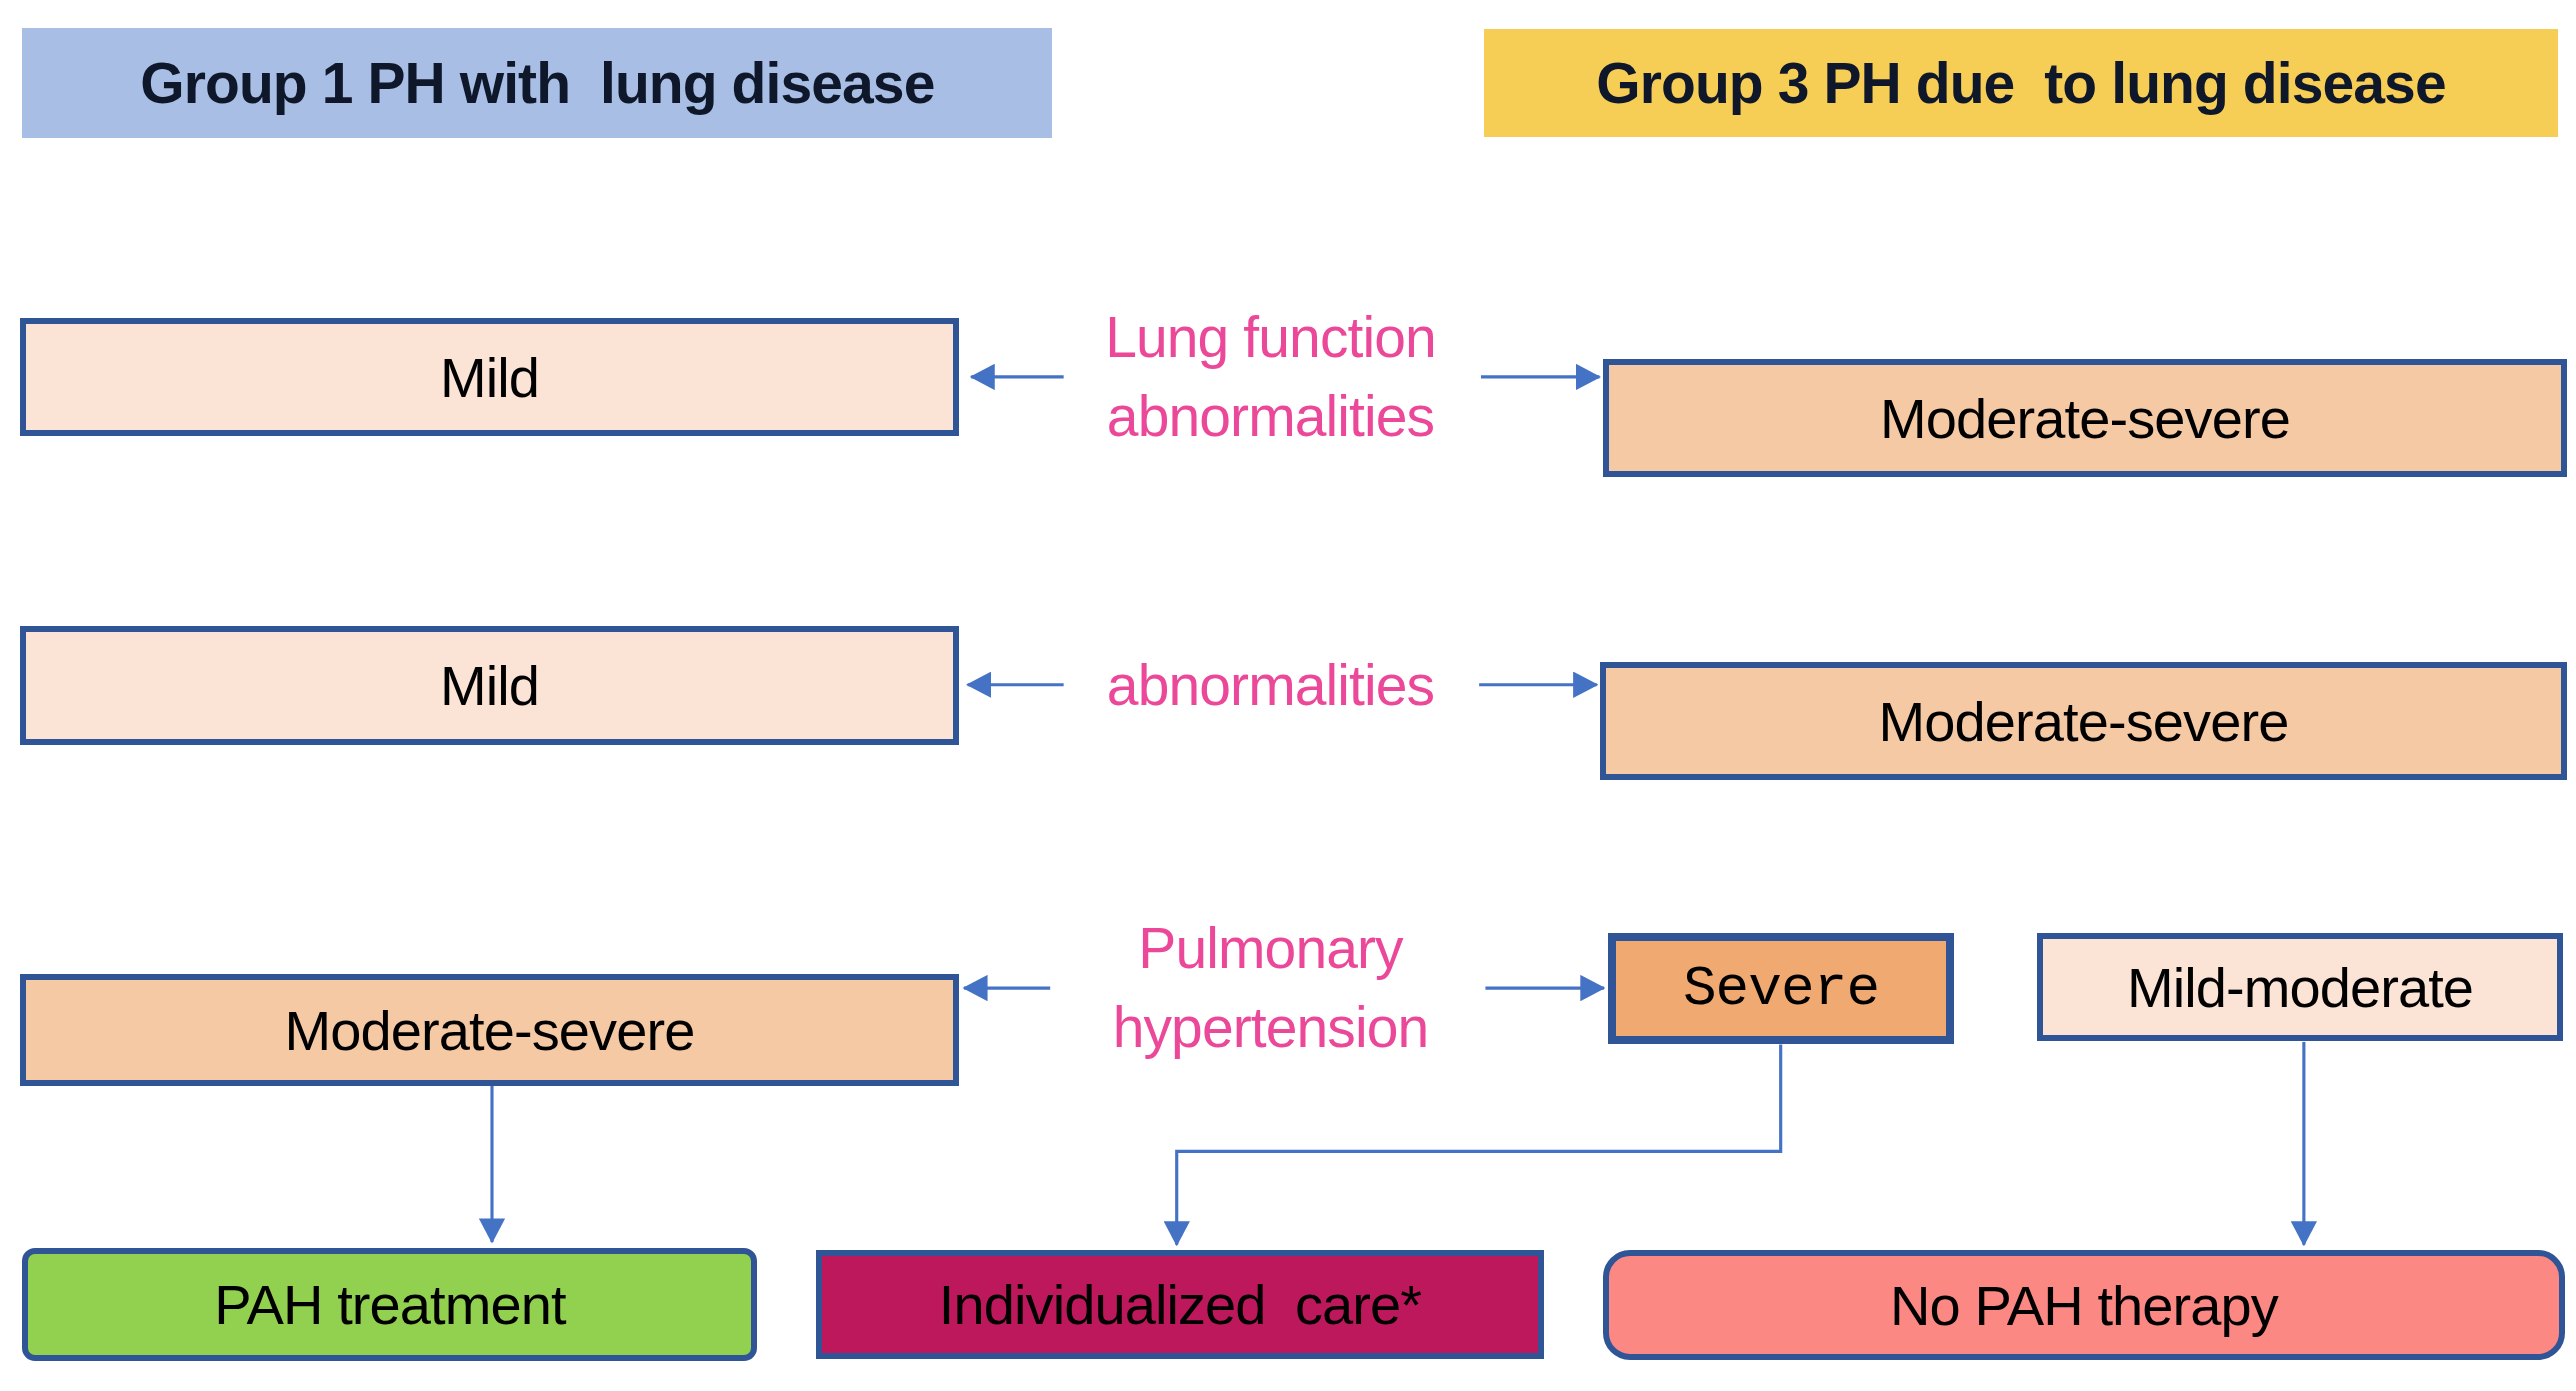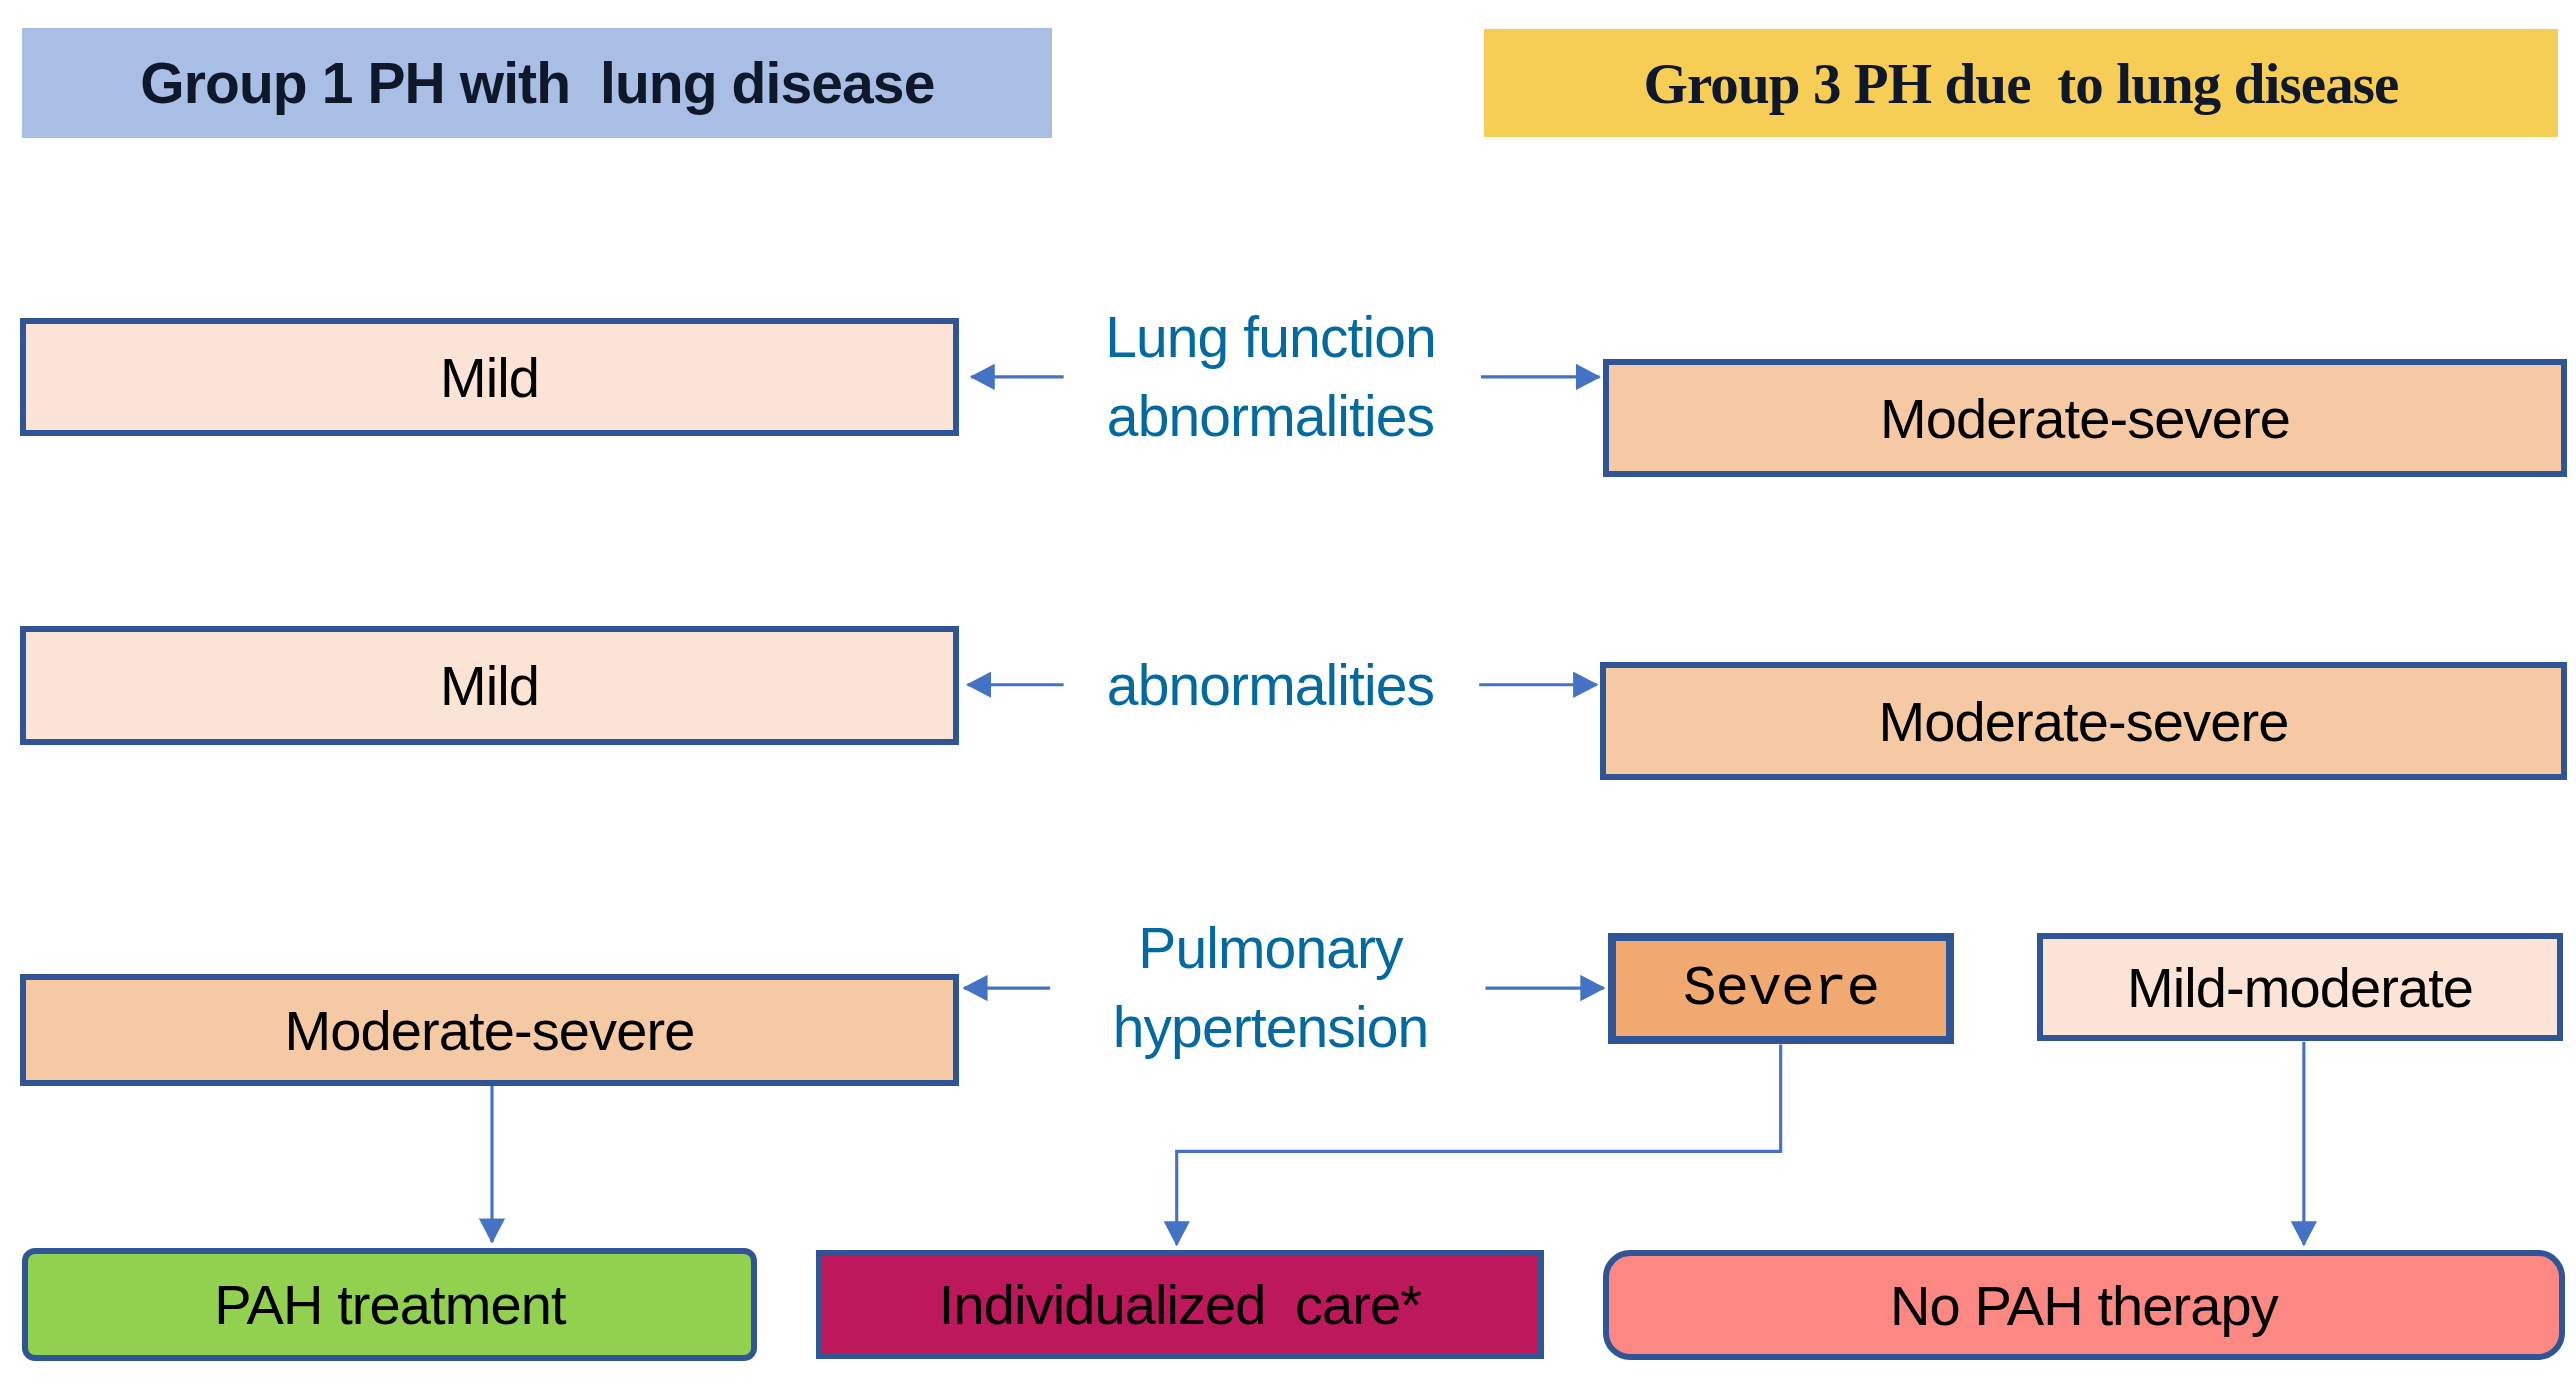--- a/index.html
+++ b/index.html
@@ -16,21 +16,21 @@
     display: flex;
     align-items: center;
     justify-content: center;
     font-weight: bold;
     font-size: 57px;
     letter-spacing: -0.9px;
     color: #0f172a;
     white-space: pre;
   }
   .hdr-left  { left: 22.4px;   top: 28px; width: 1030px; height: 110px; background: #A8BEE4; }
-  .hdr-right { left: 1484px; top: 29px; width: 1074px; height: 108px; background: #F7CE55; font-family: Liberation Serif, serif; }
+  .hdr-right { left: 1484px; top: 29px; width: 1074px; height: 108px; background: #F7CE55; }
   .box {
     position: absolute;
     display: flex;
     align-items: center;
     justify-content: center;
     box-sizing: border-box;
     border: 6.3px solid #2F5597;
     font-size: 56px;
     letter-spacing: -0.9px;
     color: #000000;
@@ -46,21 +46,21 @@
   .clabel {
     position: absolute;
     display: flex;
     flex-direction: column;
     align-items: center;
     justify-content: center;
     text-align: left;
     font-size: 57px;
     letter-spacing: -0.9px;
     line-height: 1.38;
-    color: #0369a1;
+    color: #ec4899;
   }
   .connectors {
     position: absolute;
     left: 0; top: 0;
     width: 2576px;
     height: 1391px;
     pointer-events: none;
   }
   .conn { stroke: #4472C4; stroke-width: 3.5; fill: none; }
 </style>

